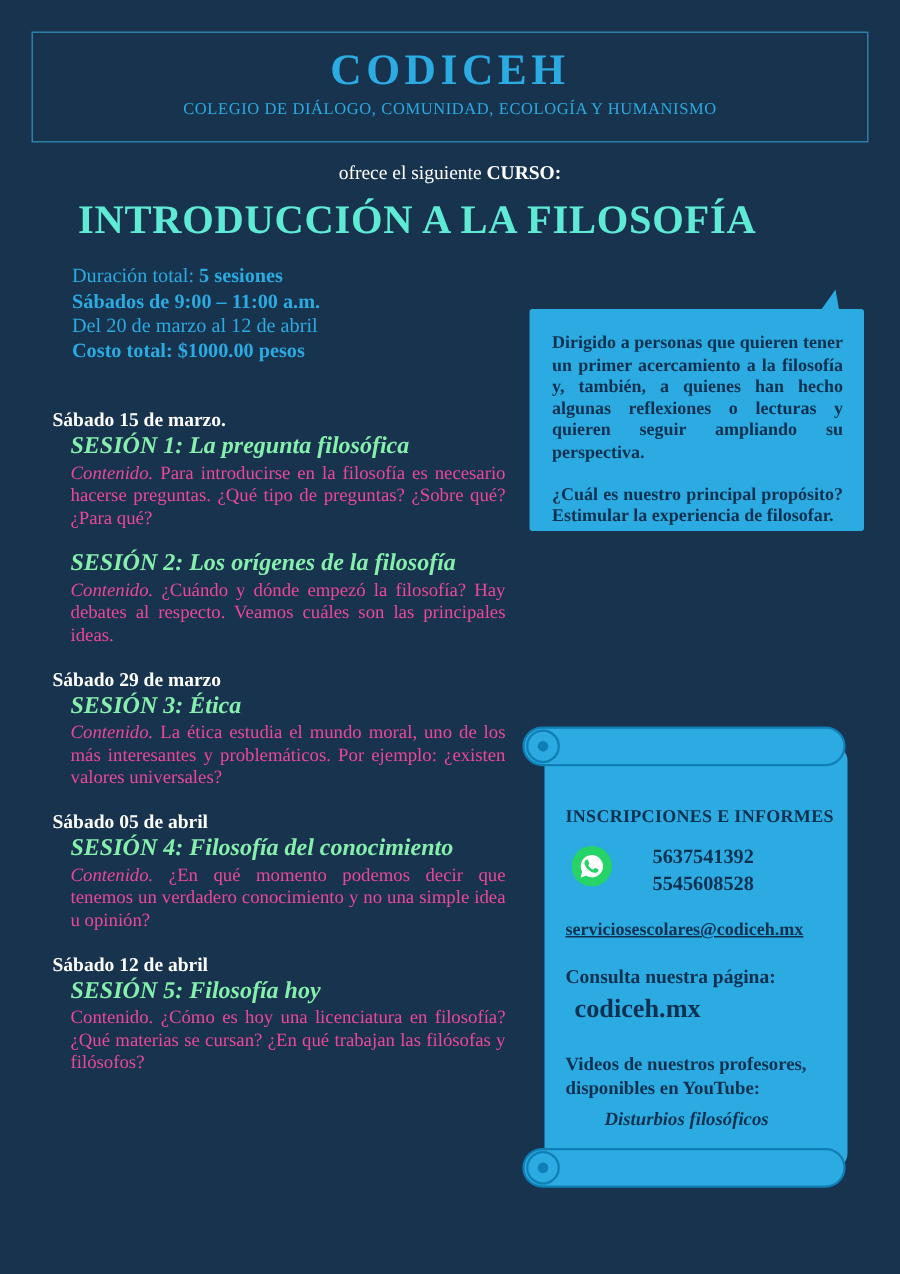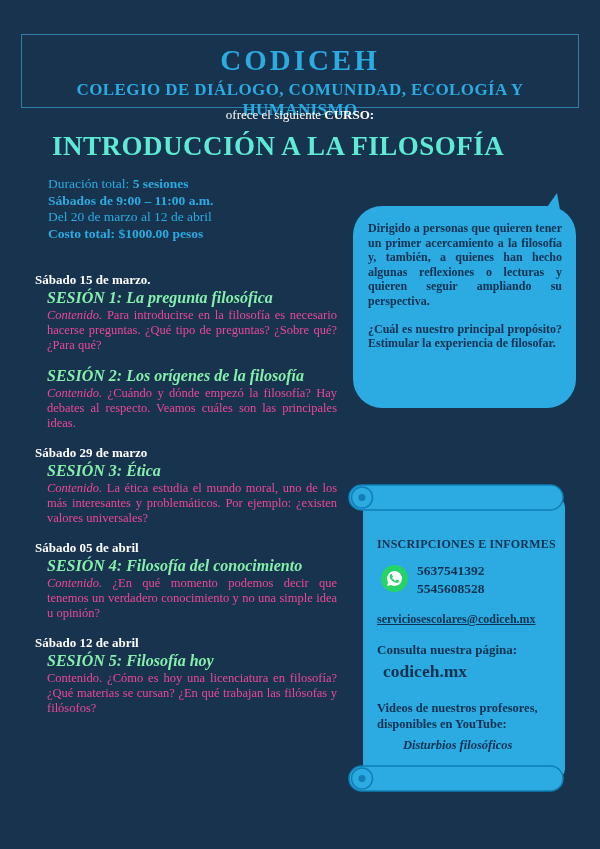--- a/index.html
+++ b/index.html
@@ -5,39 +5,39 @@
   * { margin:0; padding:0; box-sizing:border-box; }
   body { background:#0d2337; font-family:"Liberation Serif", serif; }
   .page {
     position:relative; width:600px; height:849px; margin:0 auto;
     background:#17334e; overflow:hidden;
     font-family:"Liberation Serif", serif;
   }
 
   
   .header-box {
-    position:absolute; left:21px; top:34px; width:558px; height:74px;
+    position:absolute; left:21px; top:21px; width:558px; height:74px;
     border:1px solid #2e7ea8; text-align:center;
   }
   .brand { margin-top:9px; font-size:29px; font-weight:bold; letter-spacing:3px; color:#2babe1; }
-  .brand-sub { margin-top:3px; font-size:17px; font-weight:bold; letter-spacing:0.4px; color:#2babe1; }
+  .brand-sub { margin-top:3px; font-size:11px; font-weight:normal; letter-spacing:0.4px; color:#2babe1; }
 
   
   .offer-line { position:absolute; top:107px; left:0; width:100%; text-align:center; color:#ffffff; font-size:13px; }
   .offer-line b { font-weight:bold; }
   .course-title { position:absolute; left:52px; top:131px; color:#5eead4; font-size:27px; font-weight:bold; letter-spacing:0.5px; }
 
   
   .details { position:absolute; left:48px; top:176px; color:#2babe1; font-size:13.5px; line-height:16.5px; }
   .details .bold { font-weight:bold; }
 
   
   .bubble {
-    position:absolute; left:353px; top:206px; width:223px; height:202px;
-    background:#2babe1; border-radius:29px; padding:15px 14px 12px 15px;
+    position:absolute; left:353px; top:206px; width:223px; height:148px;
+    background:#2babe1; border-radius:2px; padding:15px 14px 12px 15px;
     color:#0e3151; font-weight:bold; font-size:12px; line-height:14.6px; text-align:justify;
   }
   .bubble::before {
     content:""; position:absolute; top:-13px; right:16px; width:0; height:0;
     border-left:12px solid transparent; border-right:3px solid transparent;
     border-bottom:17px solid #2babe1;
   }
   .bubble p + p { margin-top:13px; }
 
   
@@ -47,21 +47,21 @@
   .session-title { font-weight:bold; font-size:16px; color:#86efac; padding-left:12px; margin-bottom:1px;font-style:italic; }
   .session-body { font-size:12.5px; line-height:15px; color:#ec4899; padding-left:12px; text-align:justify; }
   .italic { font-style:italic; }
 
   
   .scroll { position:absolute; left:347px; top:483px; width:232px; height:310px; }
   .scroll svg.bg { position:absolute; left:0; top:0; }
   .scroll-content { position:absolute; left:30px; top:54px; width:180px; color:#0e3151; }
   .contact-heading { font-weight:bold; font-size:12px; letter-spacing:0.2px; }
   .phone-row { display:flex; align-items:center; gap:9px; margin-top:10px; margin-left:4px; }
-  .phones { display:flex; flex-direction:column; align-items:center; font-weight:bold; font-size:13.5px; line-height:18px; }
+  .phones { display:flex; flex-direction:column; align-items:center; font-weight:bold; font-size:13.5px; line-height:18px;margin-left:18px; }
   .email { margin-top:14px; font-weight:bold; font-size:12px; text-decoration:underline; color:#0e3151; display:inline-block; }
   .web-label { margin-top:15px; font-weight:bold; font-size:13px; }
   .web-name { margin-top:3px; margin-left:6px; font-weight:bold; font-size:17.5px; }
   .yt-label { margin-top:19px; font-weight:bold; font-size:12.5px; line-height:15.5px; }
   .yt-channel { margin-top:6px; margin-left:26px; font-weight:bold; font-style:italic; font-size:12.5px; }
 </style>
 </head>
 <body>
 
 <div class="page">

